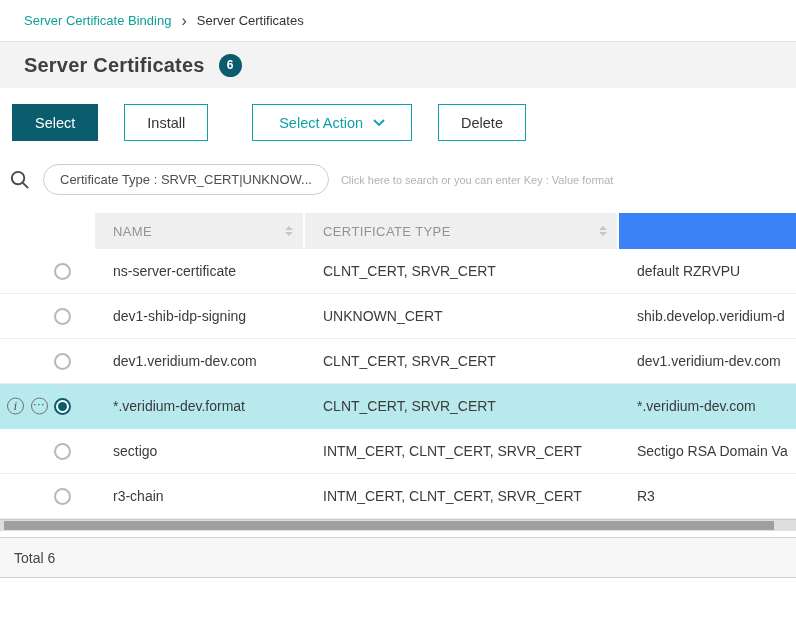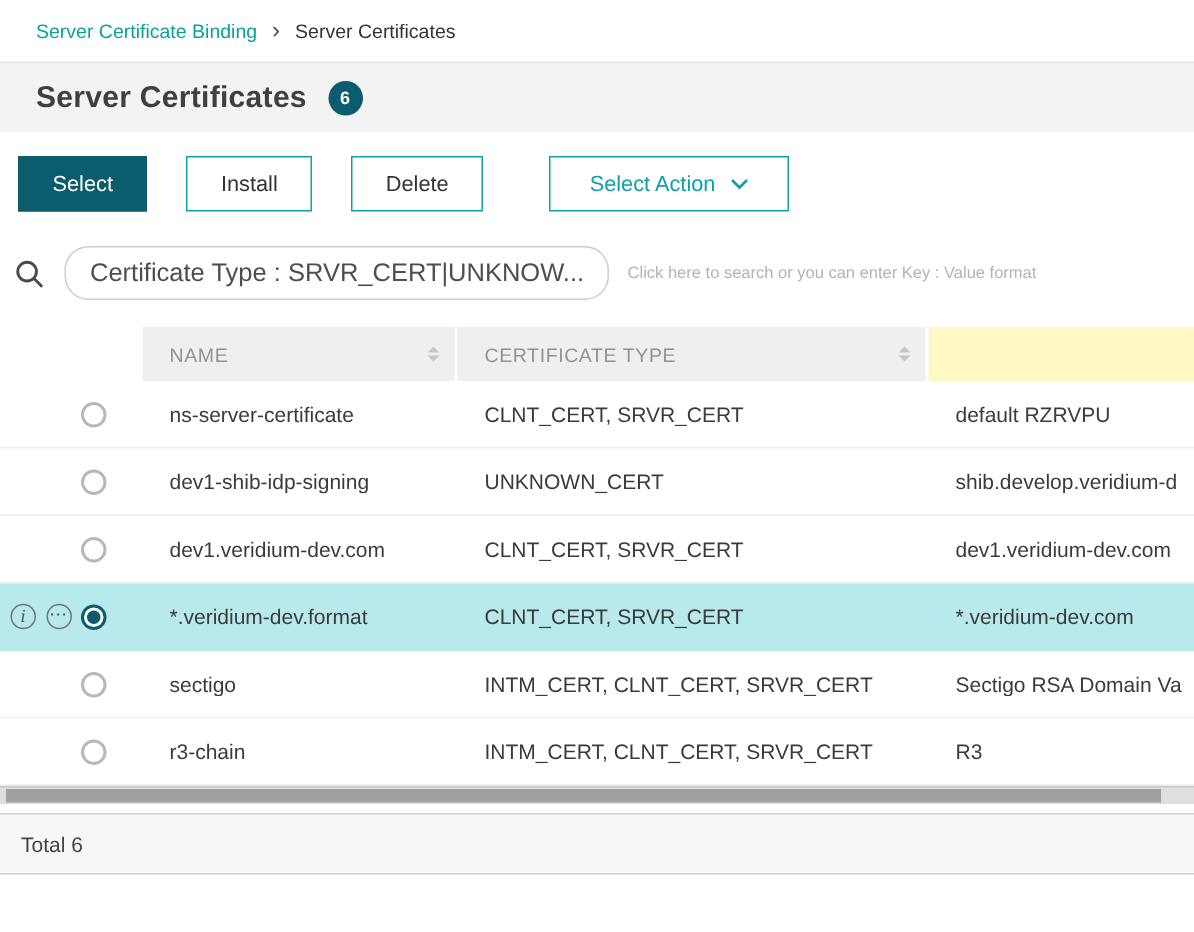--- a/index.html
+++ b/index.html
@@ -33,26 +33,26 @@
   .btn { height: 37px; padding: 0 22px; background: #fff; border: 1px solid var(--accent);
     color: #333; font-size: 14.5px; font-family: inherit; cursor: pointer; }
   .btn.primary { background: var(--accent-dark); border-color: var(--accent-dark); color: #fff; }
   .btn.action { margin-left: 18px; color: var(--accent); display: inline-flex; align-items: center;
     gap: 10px; padding: 0 26px; }
 
   
   .search-row { display: flex; align-items: center; gap: 12px; padding: 8px 8px 18px 8px; background: #fff; }
   .search-icon { display: inline-flex; }
   .filter-chip { border: 1px solid #c9ced1; border-radius: 16px; padding: 7px 16px;
-    font-size: 17px; color: #4e4e4e; background: #fff; white-space: nowrap; cursor: pointer; }
+    font-size: 13px; color: #4e4e4e; background: #fff; white-space: nowrap; cursor: pointer; }
   .search-placeholder { color: #b3b3b3; font-size: 11px; cursor: text; }
 
   
   .thead, .trow { display: grid; grid-template-columns: 95px 210px 314px 1fr; }
-  .thead { height: 36px; background: #fef9c3; }
+  .thead { height: 36px; background: #3b82f6; }
   .th { background: #efefef; display: flex; align-items: center; justify-content: space-between;
     padding: 0 10px 0 18px; color: #8e9499; font-size: 13px; letter-spacing: .4px;
     border-right: 2px solid #fff; cursor: pointer; }
   .th.first-col { background: #fff; cursor: default; }
   .sort { display: inline-flex; flex-direction: column; gap: 2px; }
   .sort i { width: 0; height: 0; border-left: 4px solid transparent; border-right: 4px solid transparent; }
   .sort .up { border-bottom: 4px solid #c3c7ca; }
   .sort .down { border-top: 4px solid #c3c7ca; }
 
   .trow { height: 45px; border-bottom: 1px solid #ececec; background: #fff; align-items: center; }
@@ -97,27 +97,27 @@
   </div>
 
   <div class="title-bar">
     <span class="page-title">Server Certificates</span>
     <span class="count-badge">6</span>
   </div>
 
   <div class="toolbar">
     <button class="btn primary">Select</button>
     <button class="btn">Install</button>
-    <button class="btn">Delete</button>
     <button class="btn action">
       <span>Select Action</span>
       <svg width="12" height="8" viewBox="0 0 12 8">
         <polyline points="1,1 6,6 11,1" fill="none" stroke="#0fa0a8" stroke-width="1.8"></polyline>
       </svg>
     </button>
+    <button class="btn">Delete</button>
   </div>
 
   <div class="search-row">
     <span class="search-icon">
       <svg width="23" height="23" viewBox="0 0 24 24" fill="none" stroke="#4a4a4a" stroke-width="2">
         <circle cx="10.5" cy="10.5" r="6.5"></circle>
         <line x1="15.5" y1="15.5" x2="21" y2="21"></line>
       </svg>
     </span>
     <span class="filter-chip">Certificate Type : SRVR_CERT|UNKNOW...</span>

